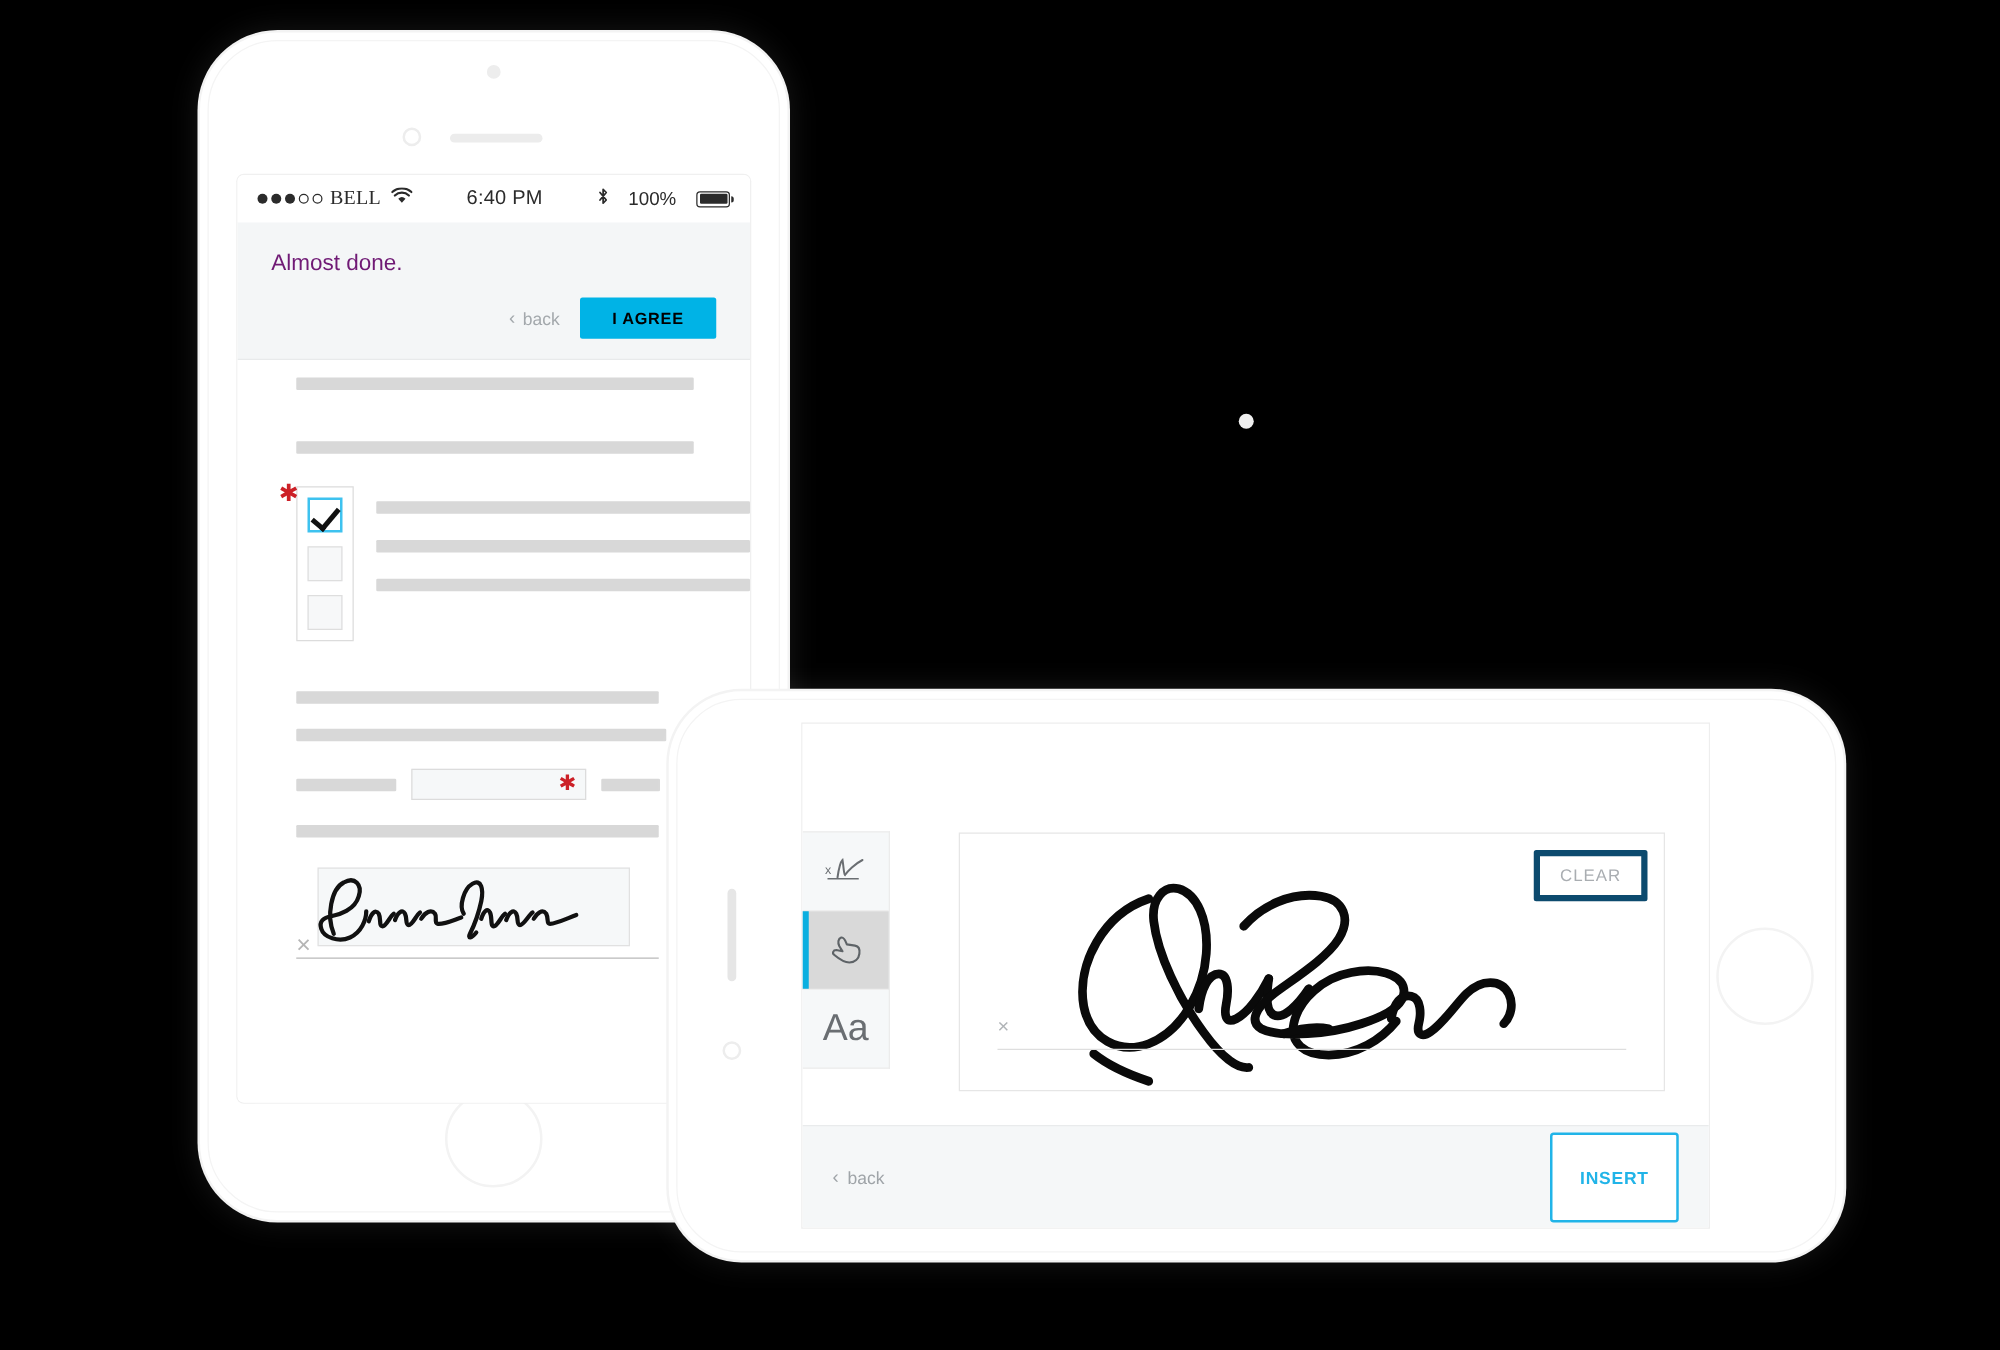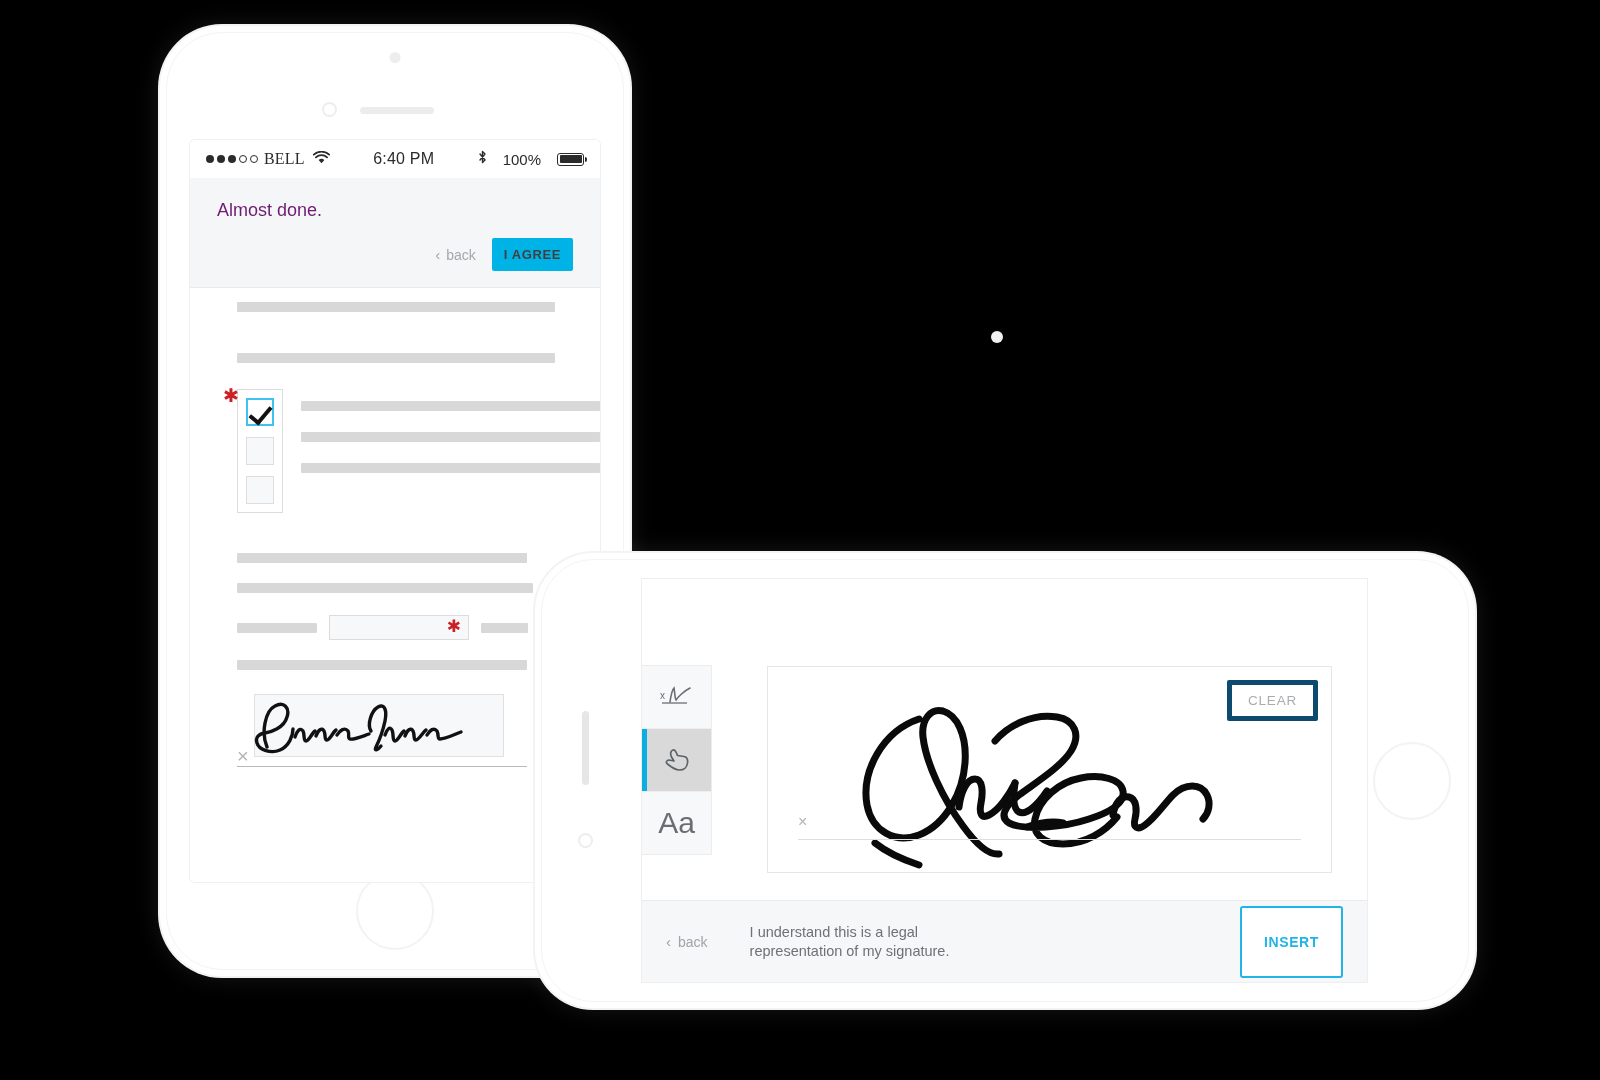--- a/index.html
+++ b/index.html
@@ -189,25 +189,25 @@
   .back-link {
     font-size: 14px;
     color: #a3a8ac;
     display: flex;
     align-items: center;
     gap: 6px;
   }
   .chev { font-size: 15px; line-height: 1; }
   .btn-agree {
     background: #00b3e6;
-    color: #404040;
+    color: #000000;
     font-size: 13px;
     font-weight: bold;
     letter-spacing: .6px;
-    padding: 9px 12px;
+    padding: 9px 26px;
     border: none;
     border-radius: 2px;
     cursor: pointer;
   }
 
   
   .doc-body {
     background: #ffffff;
     padding: 14px 0 0 0;
     position: relative;
@@ -698,23 +698,19 @@
           <span class="canvas-x">×</span>
           <div class="canvas-rule"></div>
         </div>
       </div>
 
       <div class="bottom-bar">
         <span class="bb-back">
           <span class="chev">‹</span>
           <span>back</span>
         </span>
-        <span class="bb-note">
-          <span>I understand this is a legal</span><br>
-          <span>representation of my signature.</span>
-        </span>
         <button class="btn-insert">INSERT</button>
       </div>
 
     </div>
   </div>
 
 </div>
 
 </body></html>

